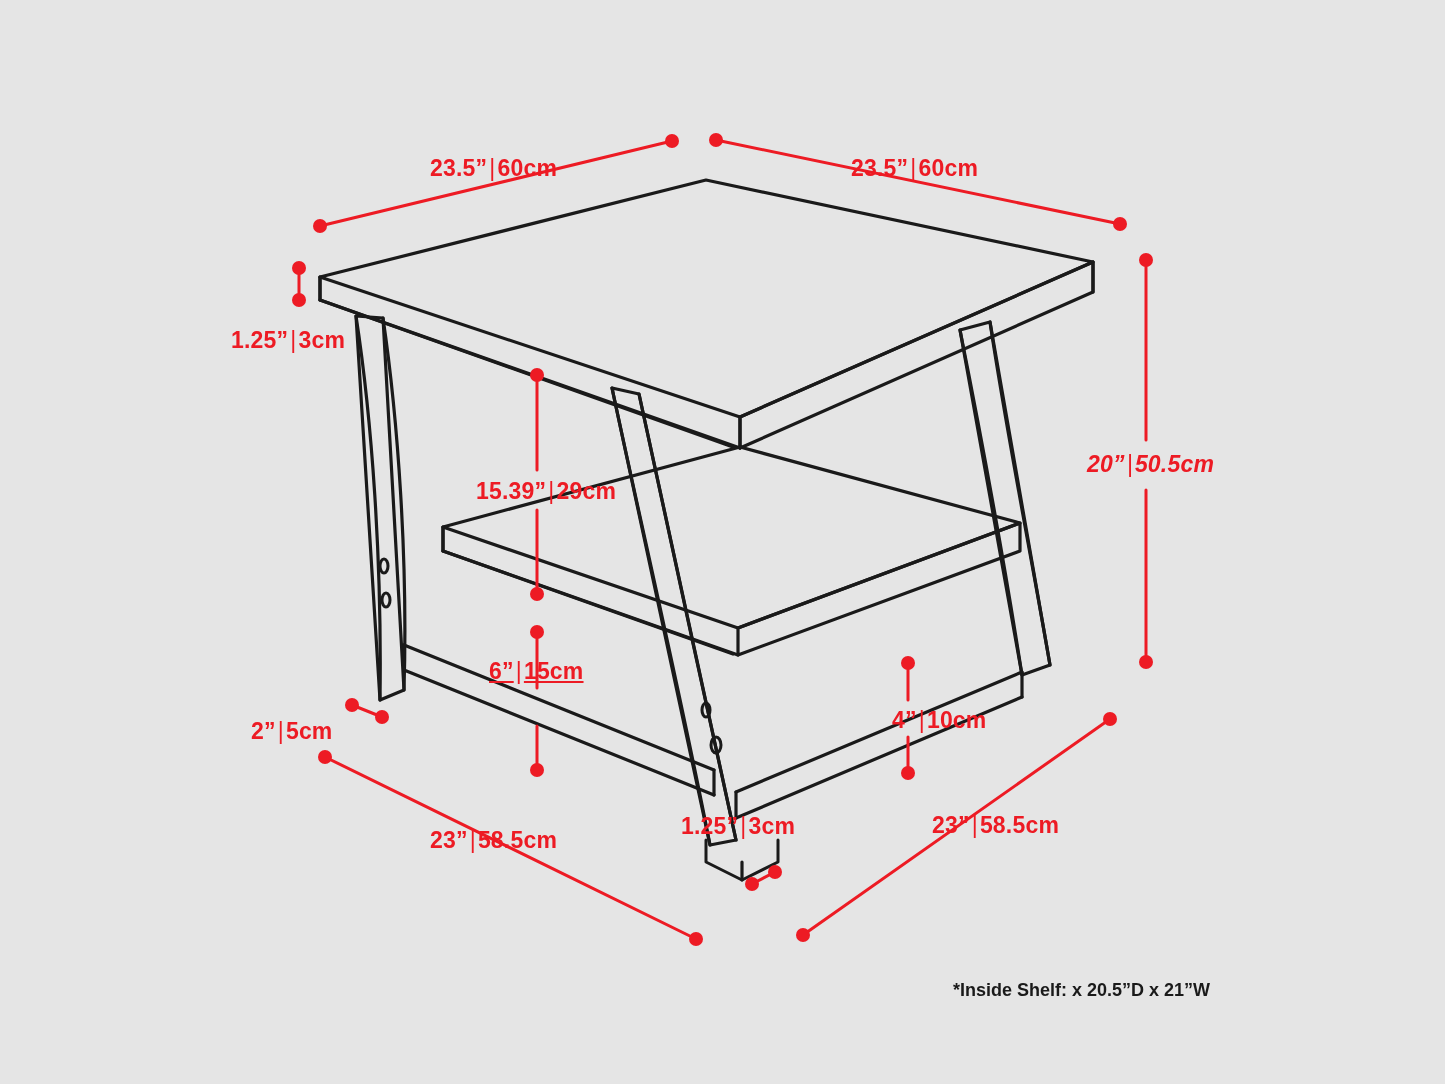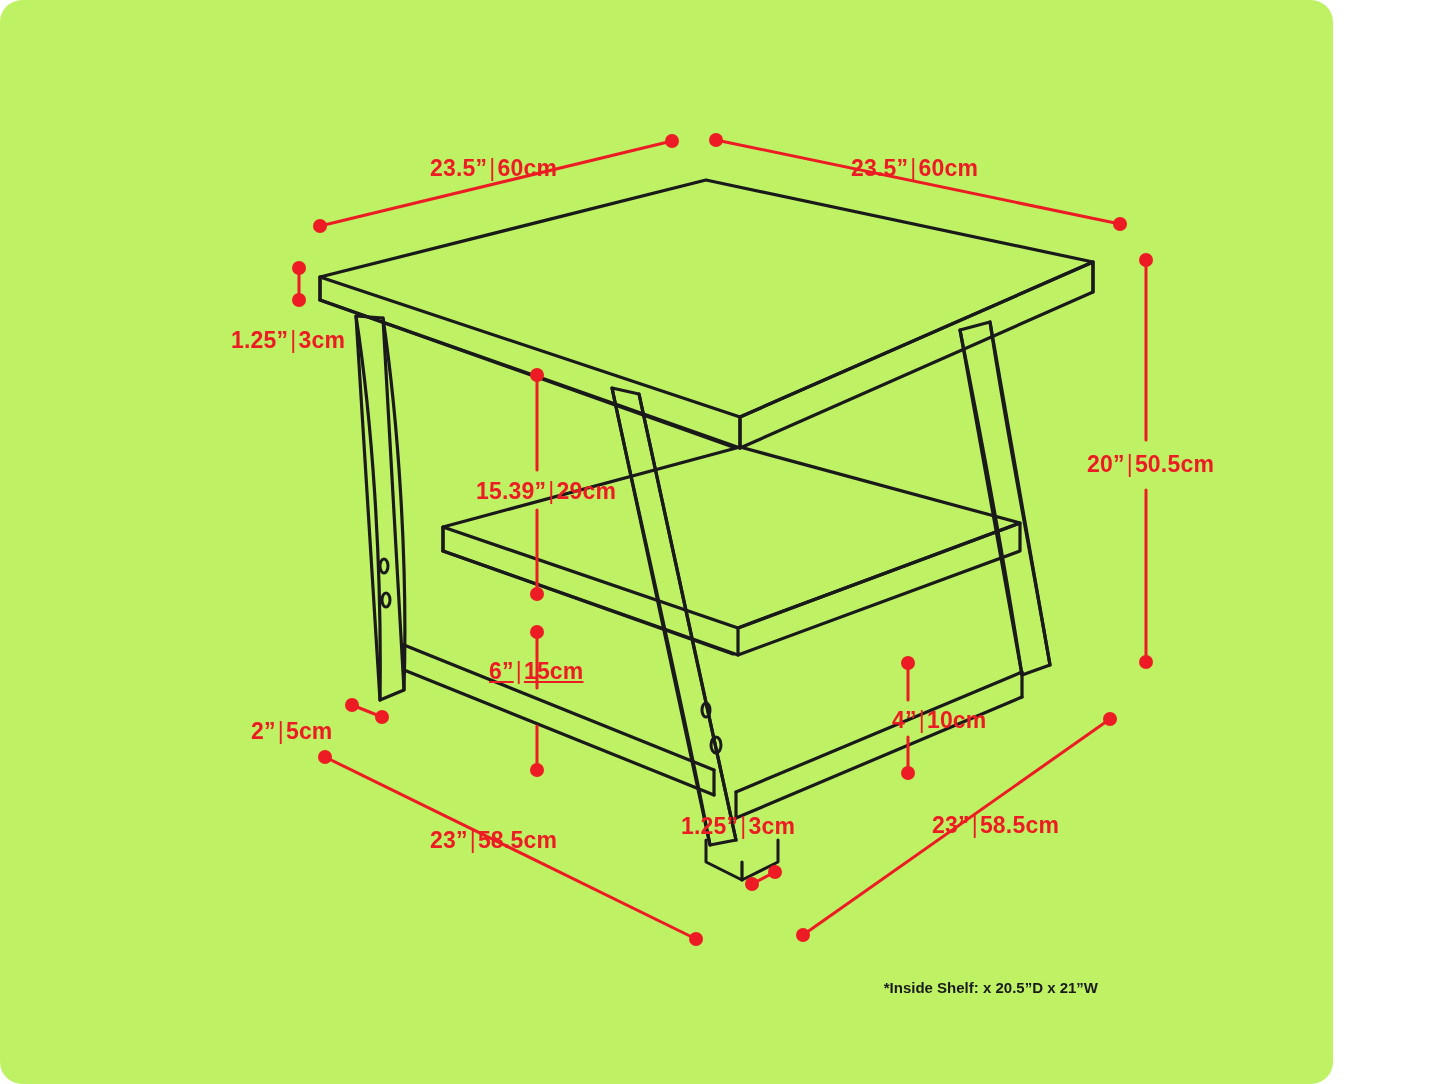--- a/index.html
+++ b/index.html
@@ -5,25 +5,24 @@
   html, body {
     margin: 0;
     padding: 0;
     background: #ffffff;
   }
   body {
     font-family: "Liberation Sans", sans-serif;
   }
   #stage {
     position: relative;
-    width: 1333px;
+    width: 1445px;
     height: 1084px;
-    background: #bef264;
+    background: #e5e5e5;
     overflow: hidden;
-    border-radius: 22px;
   }
   #diagram-svg {
     position: absolute;
     left: 0;
     top: 0;
     width: 1445px;
     height: 1084px;
   }
   .dim-label {
     position: absolute;
@@ -35,21 +34,21 @@
     letter-spacing: 0.2px;
   }
   .dim-label .sep {
     color: #ed1b24;
     font-weight: 400;
     padding: 0 2px;
   }
   .footnote {
     position: absolute;
     font-family: "Liberation Sans", sans-serif;
-    font-size: 15px;
+    font-size: 18px;
     font-weight: 700;
     color: #1a1a1a;
     text-align: right;
     white-space: nowrap;
     line-height: 1.5;
   }
 </style>
 </head>
 <body>
 
@@ -157,21 +156,21 @@
       <circle cx="775" cy="872" r="7" stroke="none"></circle>
     </g>
   </svg>
 
   <div class="dim-label" style="left:430px; top:155px;"><span>23.5”</span><span class="sep">|</span><span>60cm</span></div>
 
   <div class="dim-label" style="left:851px; top:155px;"><span>23.5”</span><span class="sep">|</span><span>60cm</span></div>
 
   <div class="dim-label" style="left:231px; top:327px;"><span>1.25”</span><span class="sep">|</span><span>3cm</span></div>
 
-  <div class="dim-label" style="left:1087px; top:451px;"><span>20”</span><span class="sep">|</span><span>50.5cm</span></div>
+  <div class="dim-label" style="left:1087px; top:451px;font-style:italic;"><span>20”</span><span class="sep">|</span><span>50.5cm</span></div>
 
   <div class="dim-label" style="left:476px; top:478px;"><span>15.39”</span><span class="sep">|</span><span>29cm</span></div>
 
   <div class="dim-label" style="left:251px; top:718px;"><span>2”</span><span class="sep">|</span><span>5cm</span></div>
 
   <div class="dim-label" style="left:489px; top:658px;text-decoration:underline;"><span>6”</span><span class="sep">|</span><span>15cm</span></div>
 
   <div class="dim-label" style="left:860px; top:707px;margin-left:32px;"><span>4”</span><span class="sep">|</span><span>10cm</span></div>
 
   <div class="dim-label" style="left:430px; top:827px;"><span>23”</span><span class="sep">|</span><span>58.5cm</span></div>

